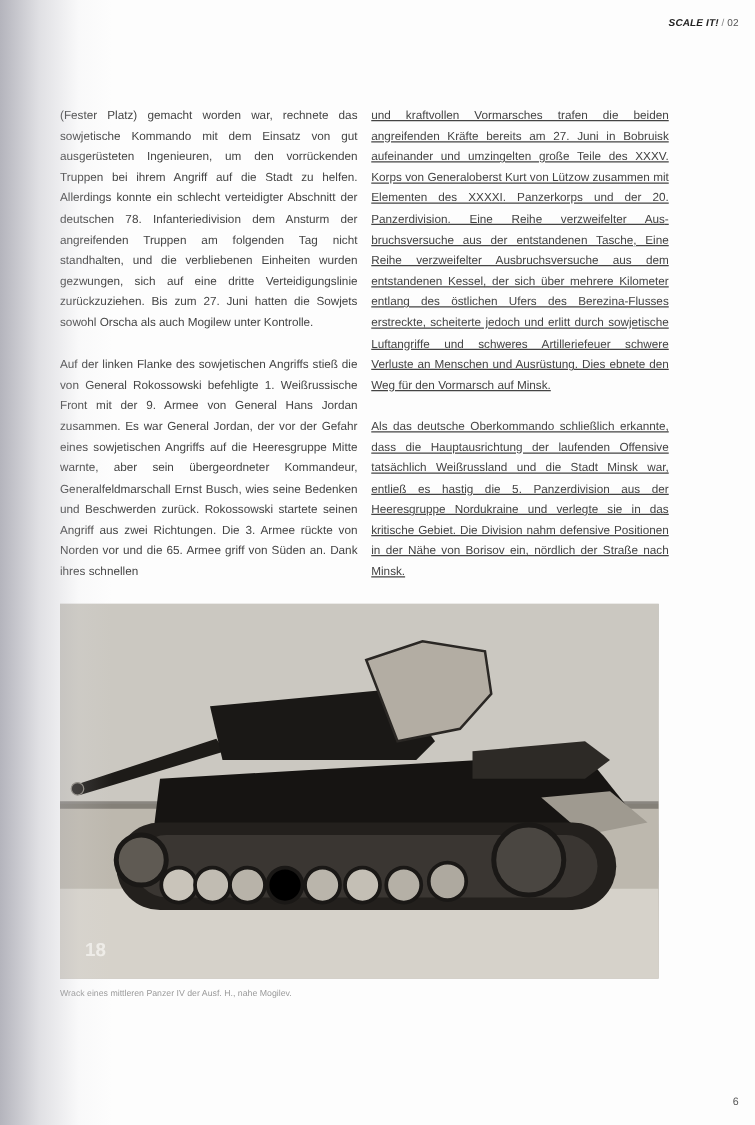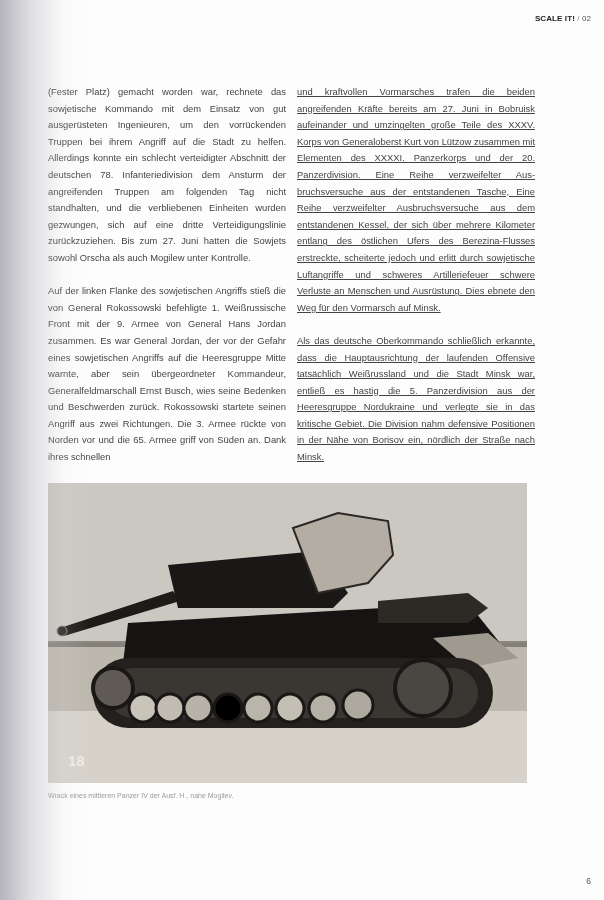--- a/index.html
+++ b/index.html
@@ -14,21 +14,21 @@
     }
     .gutter-shadow {
       position: absolute; left: 0; top: 0; width: 90px; height: 900px;
       background: linear-gradient(to right, rgba(120,120,135,0.55) 0%, rgba(170,170,180,0.35) 35%, rgba(220,220,225,0.12) 70%, rgba(255,255,255,0) 100%);
       pointer-events: none; z-index: 5;
     }
     .running-head {
       position: absolute; top: 14px; right: 13px;
       font-size: 8px; color: #333; letter-spacing: 0.1px;
     }
-    .running-head .brand { font-weight: bold; color: #222; }
+    .running-head .brand { font-weight: bold; color: #222; font-style: italic; }
     .running-head .sep { color: #888; }
     .running-head .issue { color: #555; }
     .column {
       position: absolute; top: 84px; width: 238px;
       font-size: 9.4px; line-height: 16.6px; color: #444;
       text-align: justify; hyphens: manual;
     }
     .col-left { left: 48px; }
     .col-right { left: 297px; text-decoration: underline; }
     .column p { margin: 0 0 16.6px 0; }

